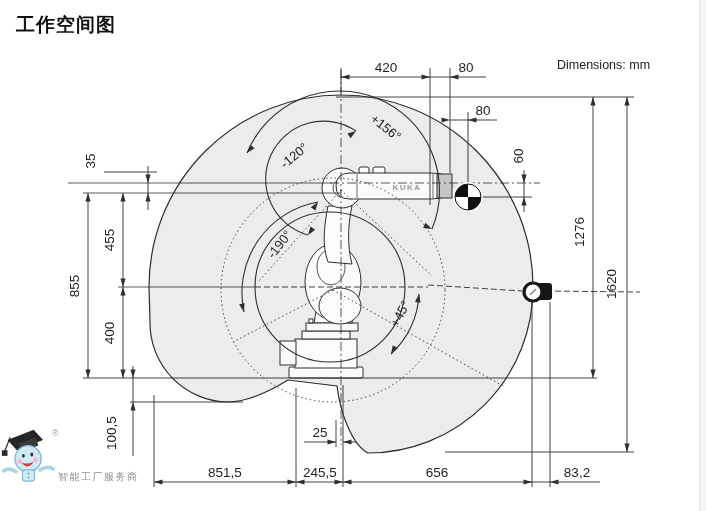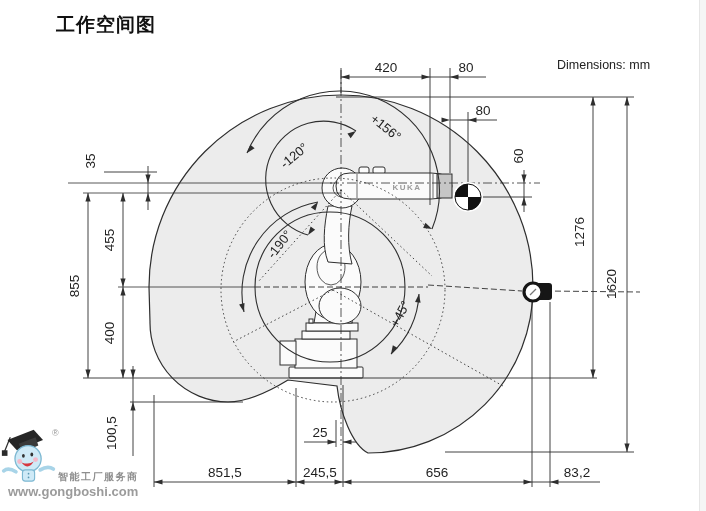--- a/index.html
+++ b/index.html
@@ -1,29 +1,29 @@
 <!DOCTYPE html>
 <html><head>
 <meta charset="utf-8">
 <style>
   html,body{margin:0;padding:0;background:#fff;}
   #stage{position:relative;width:706px;height:511px;background:#ffffff;overflow:hidden;
          font-family:"Liberation Sans", sans-serif;}
   #page-title{position:absolute;left:16px;top:12px;font-size:19px;font-weight:bold;color:#111;
-              letter-spacing:1px;margin-left:40px;}
+              letter-spacing:1px;}
   #units-note{position:absolute;left:557px;top:58px;font-size:12.5px;color:#222;text-align:right;}
   svg{position:absolute;left:0;top:0;}
   .dimtxt{font-size:13.5px;fill:#1f1f1f;}
   .angtxt{font-size:13px;fill:#222;}
   .kukatxt{font-size:8px;font-weight:bold;fill:#9b9b9b;letter-spacing:1.5px;}
   #logo-block{position:absolute;left:0;top:425px;width:170px;height:86px;}
   #logo-name{position:absolute;left:56px;top:18px;font-size:21px;font-weight:bold;color:#4d4d4d;
              letter-spacing:7px;font-family:"Liberation Serif", serif;}
   #logo-reg{position:absolute;left:52px;top:3px;font-size:9px;color:#999;}
-  #logo-tagline{position:absolute;left:58px;top:45px;font-size:10px;color:#8e8e8e;letter-spacing:1.5px;font-weight:bold;}
+  #logo-tagline{position:absolute;left:58px;top:45px;font-size:10px;color:#8e8e8e;letter-spacing:1.5px;}
   #logo-url{position:absolute;left:8px;top:59px;font-size:13px;font-weight:bold;color:#9b9b9b;}
   #right-edge{position:absolute;right:0;top:0;width:6px;height:511px;background:#f5f5f5;
               border-left:1px solid #e6e6e6;}
 </style>
 </head>
 <body>
 
 <div id="stage">
 
   <svg width="706" height="511" viewBox="0 0 706 511">
@@ -210,17 +210,16 @@
       <circle cx="38" cy="37" r="2.6" fill="#f5b8c8"></circle>
       <path d="M23,40 Q30,49 36,39 Q31,43 23,40 Z" fill="#d6363f"></path>
       <path d="M17,50 Q9,45 4,49" stroke="#a8d4e8" stroke-width="4" fill="none" stroke-linecap="round"></path>
       <path d="M43,48 Q51,43 57,47" stroke="#a8d4e8" stroke-width="4" fill="none" stroke-linecap="round"></path>
       <rect x="24" y="48" width="13" height="12" rx="3" fill="#cfeaf7" stroke="#7db8d2" stroke-width="1.2"></rect>
       <circle cx="30.5" cy="52" r="0.9" fill="#5a96b0"></circle>
       <circle cx="30.5" cy="56" r="0.9" fill="#5a96b0"></circle>
     </svg>
     <div id="logo-reg">®</div>
     <div id="logo-tagline">智能工厂服务商</div>
-    <div id="logo-url">www.gongboshi.com</div>
   </div>
 
   <div id="right-edge"></div>
 </div>
 
 </body></html>

